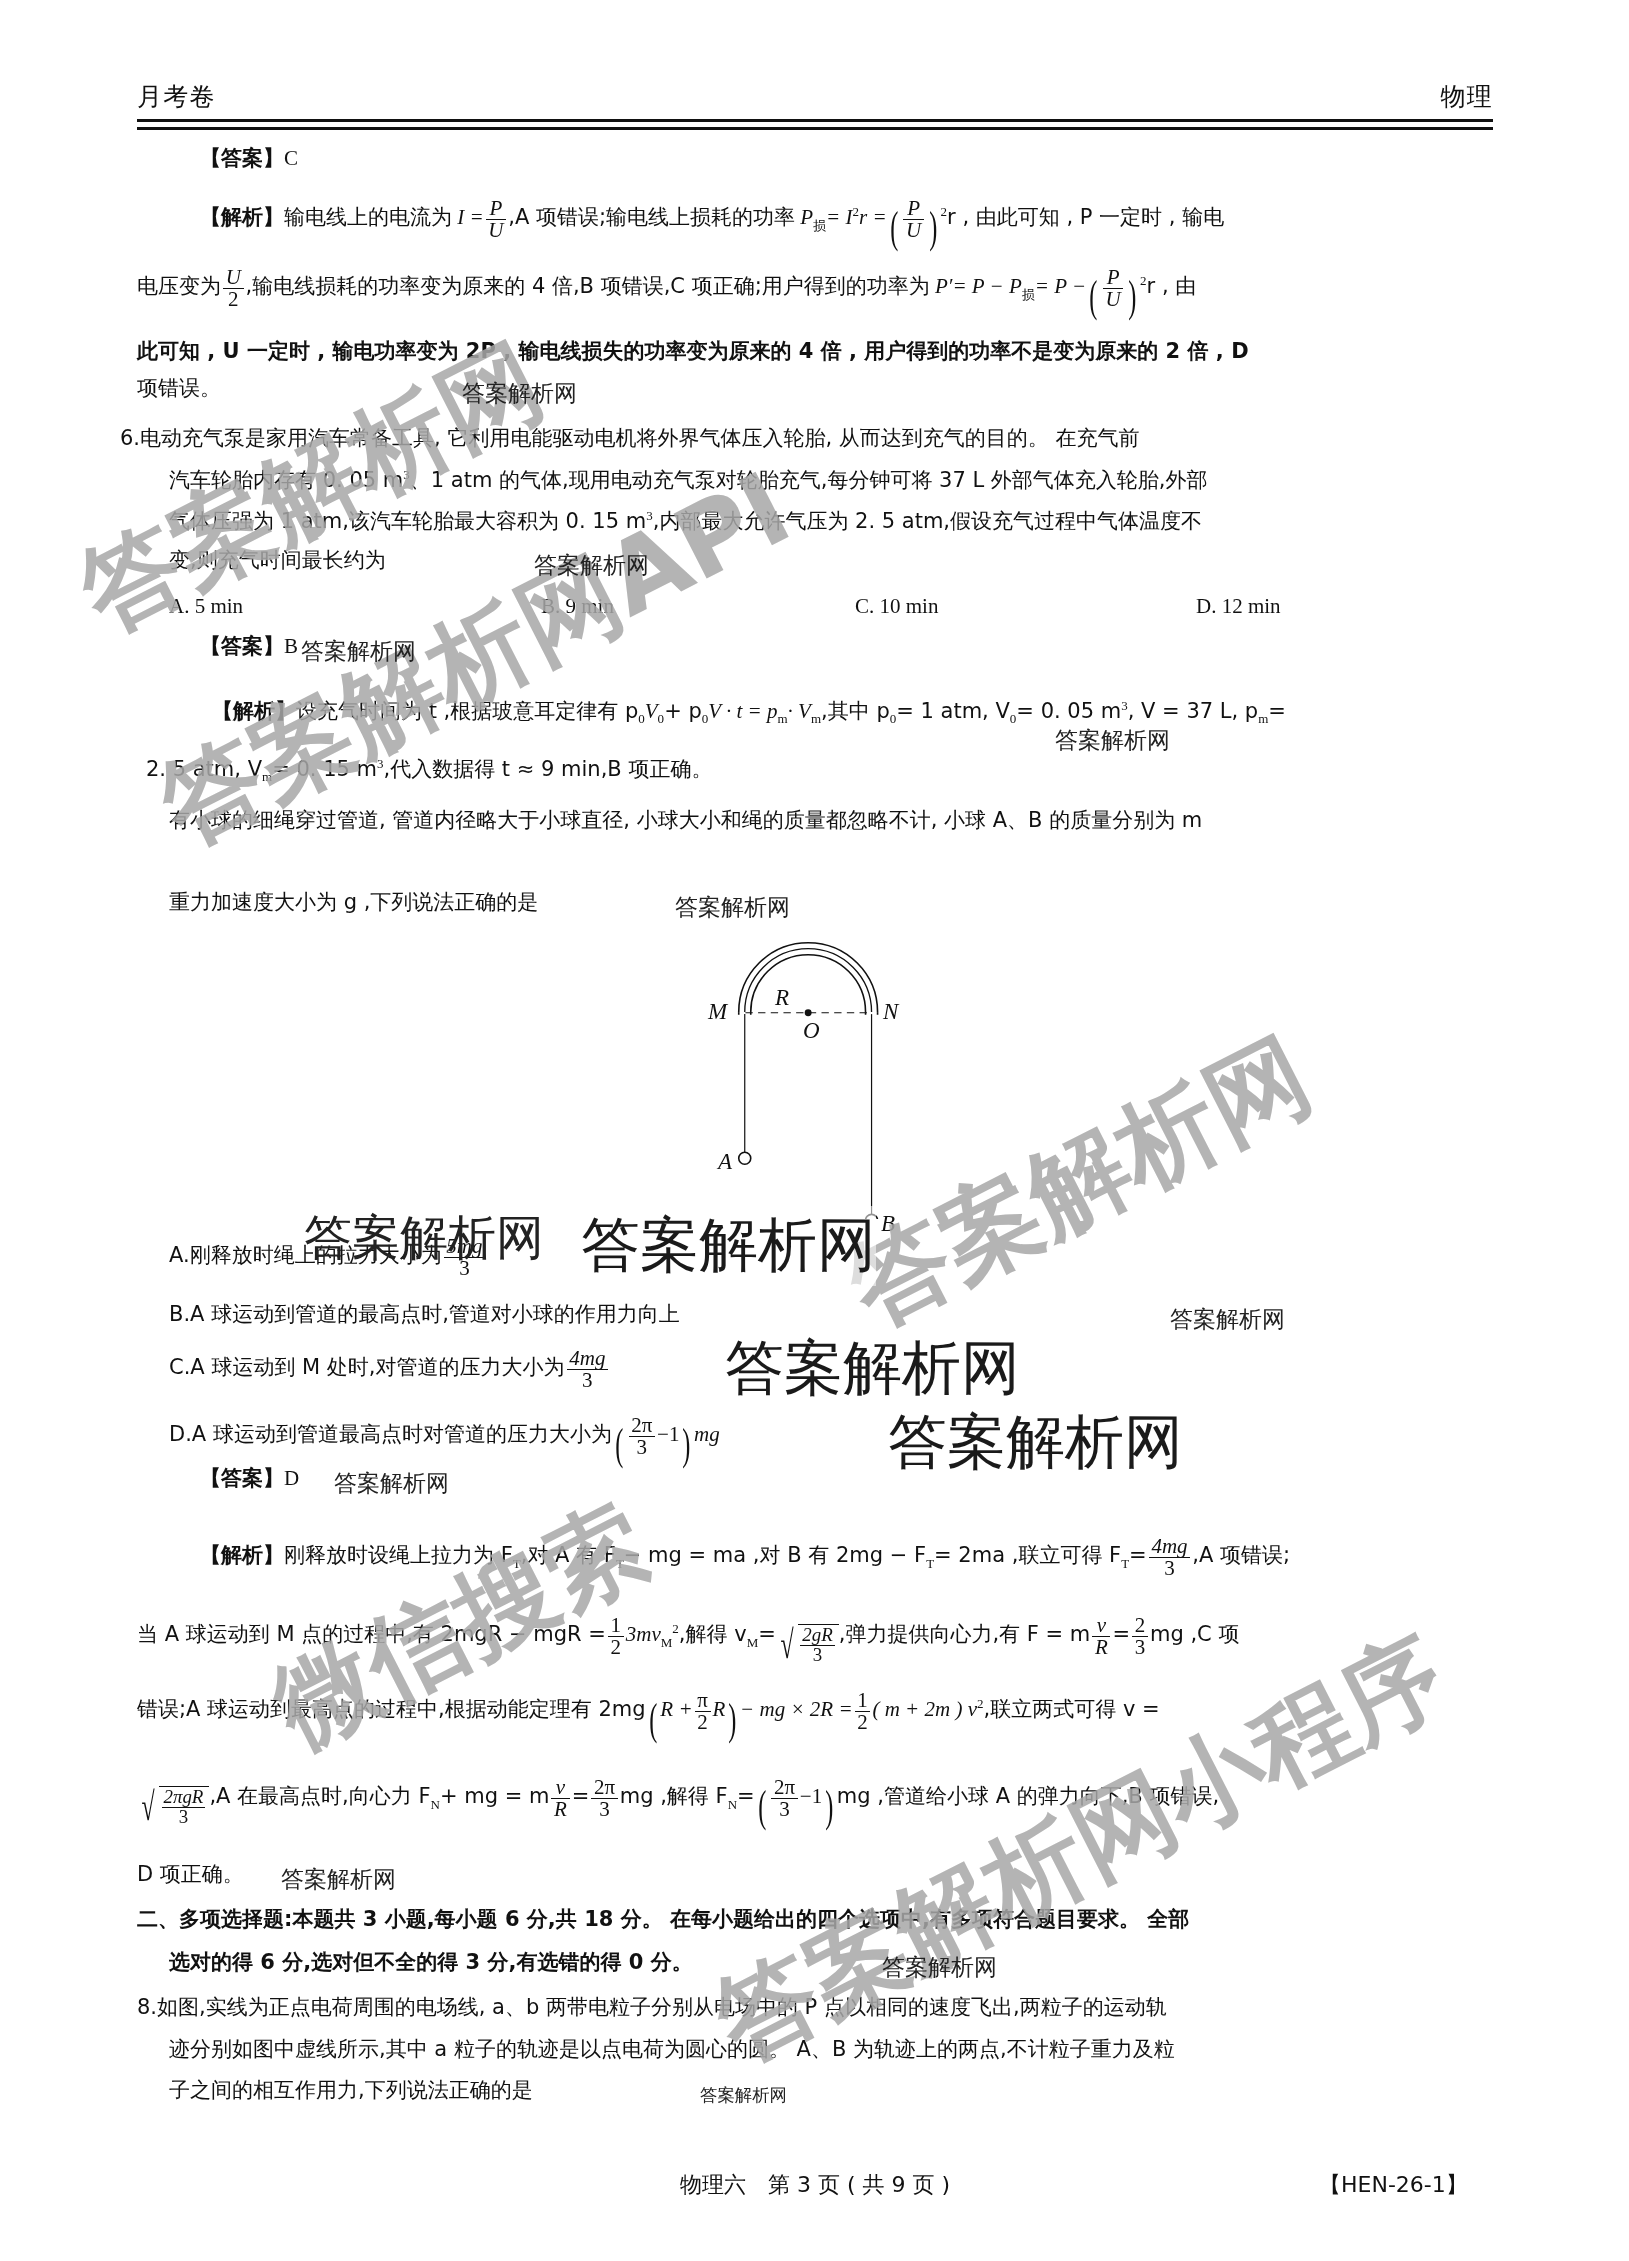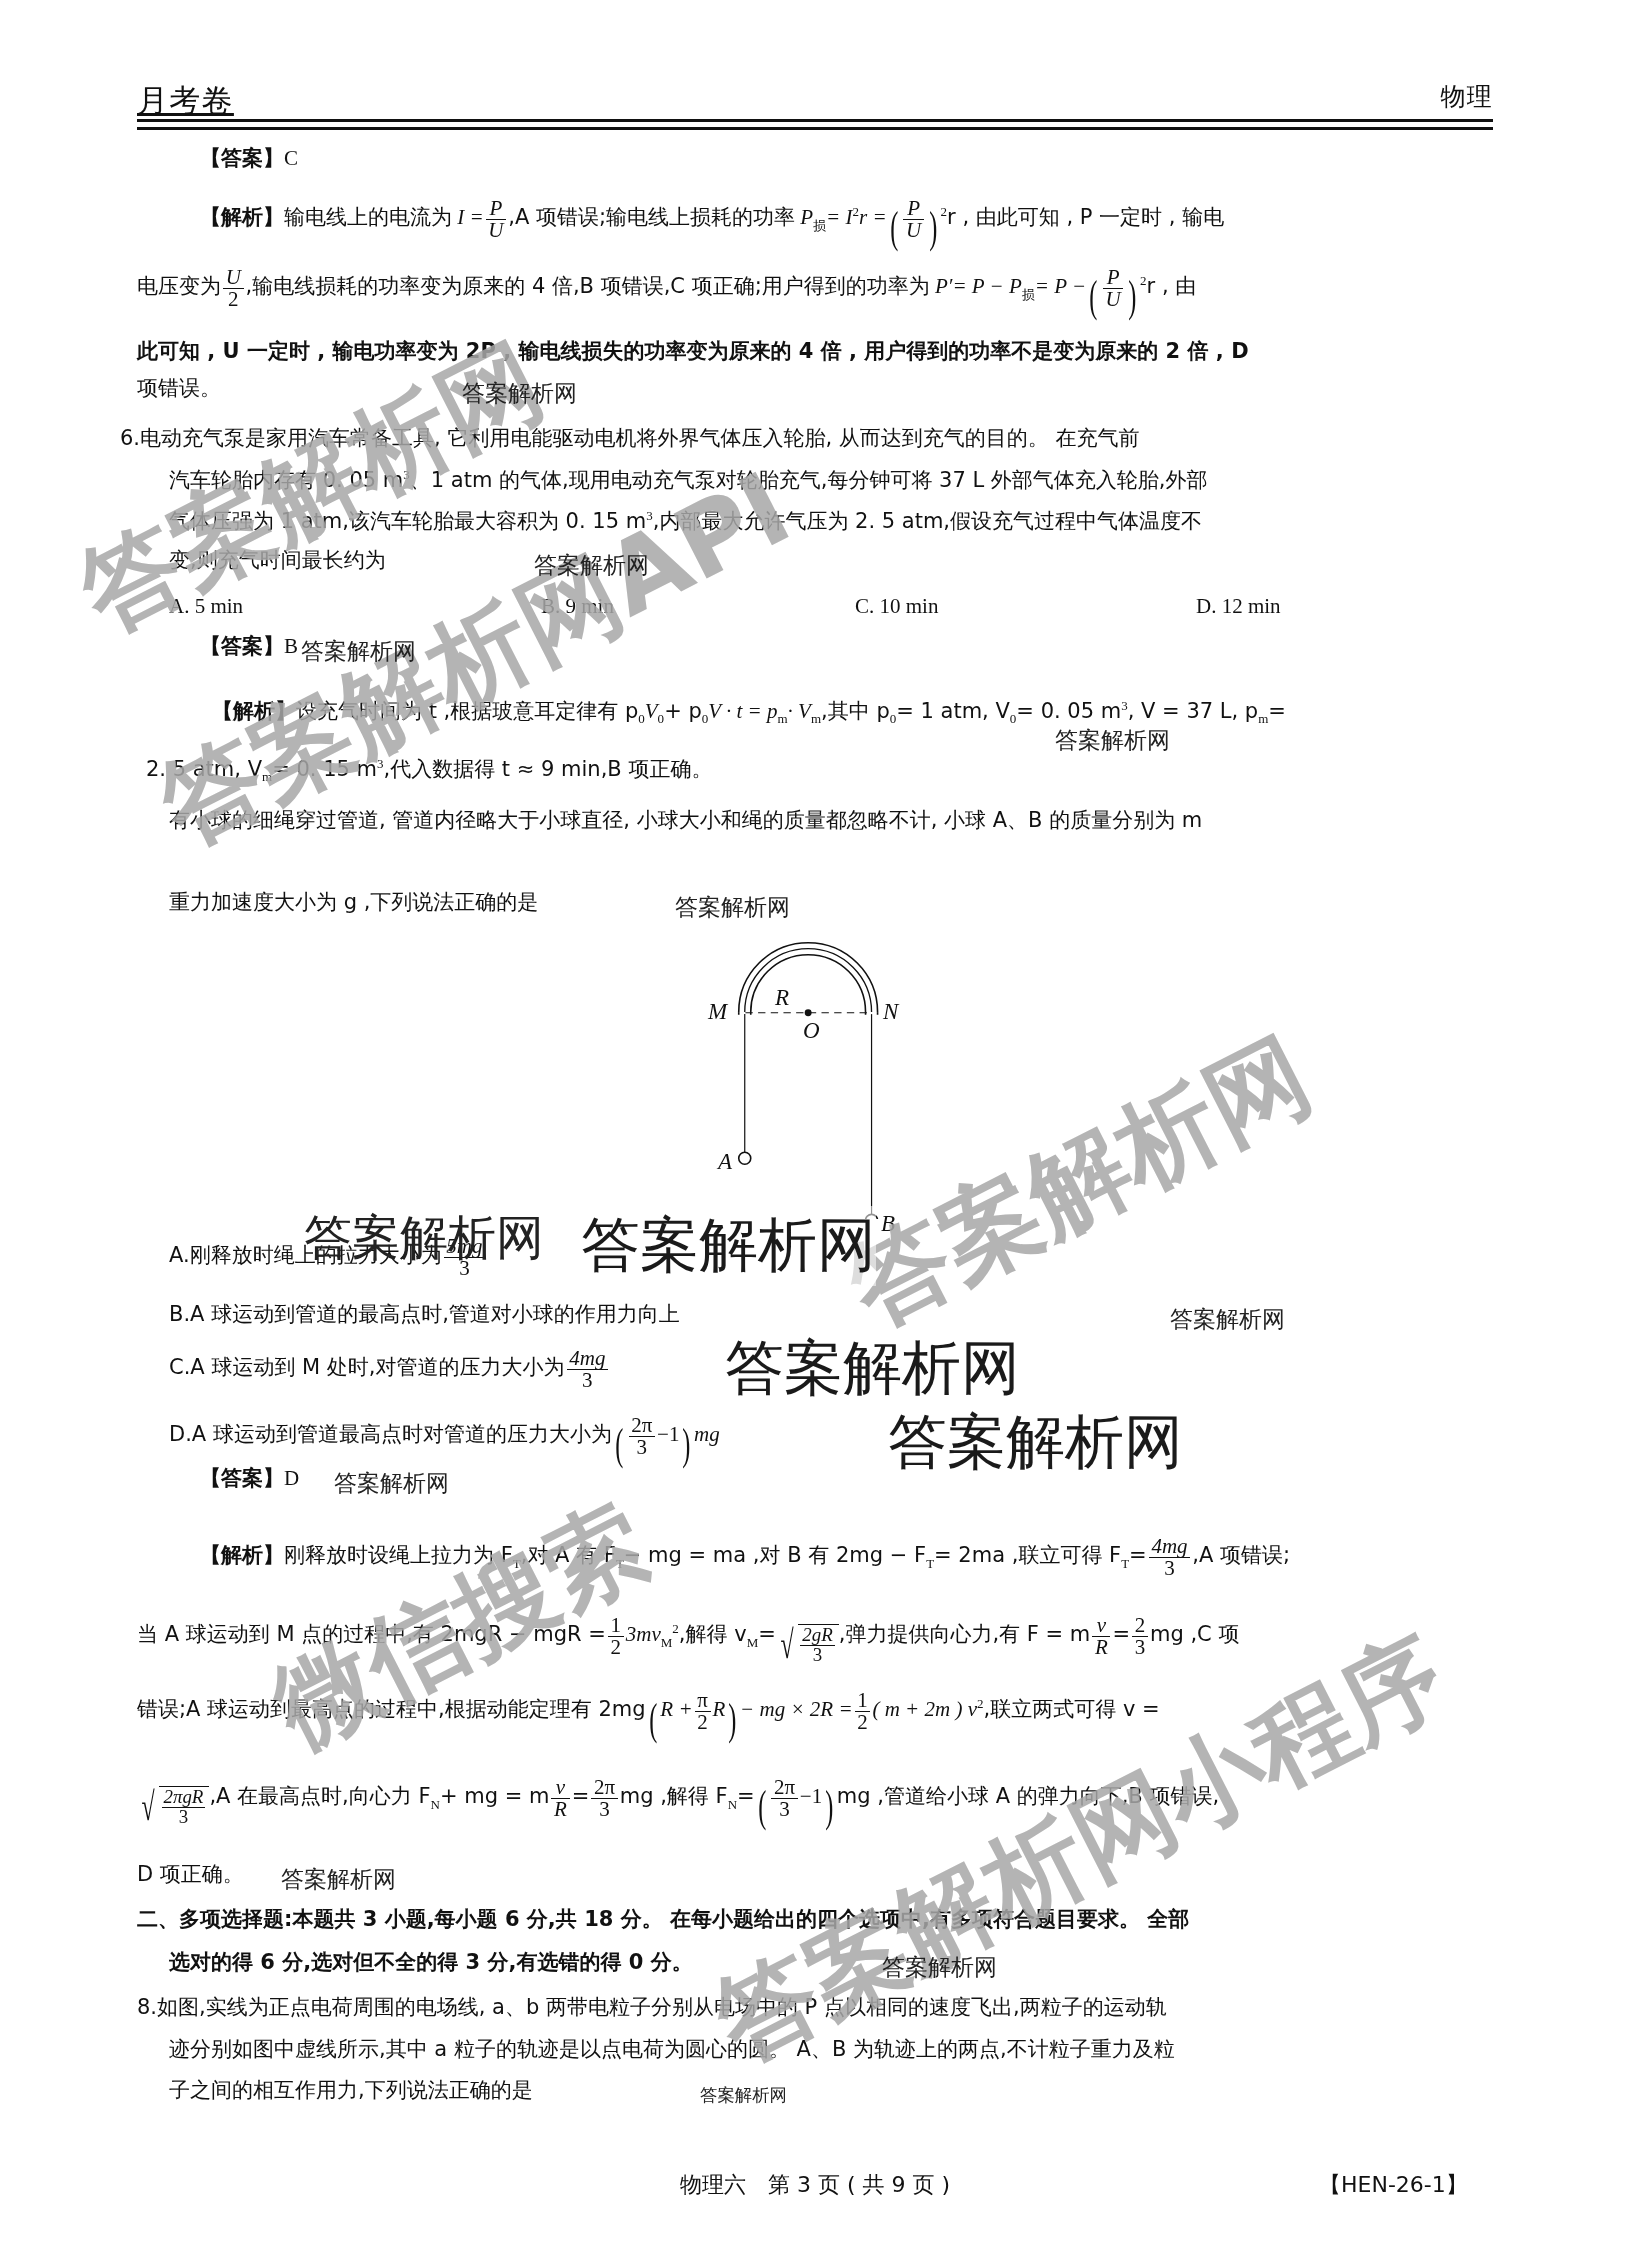--- a/index.html
+++ b/index.html
@@ -21,21 +21,21 @@
     font-family:"DejaVu Sans","Liberation Sans",sans-serif;
     background:rgba(255,255,255,.55);
   }
   .wm-small{
     position:absolute;color:#222;white-space:nowrap;
     font-family:"DejaVu Sans","Liberation Sans",sans-serif;
   }
   
   .content{position:absolute;inset:0;z-index:2;}
   .hdr{position:absolute;left:137px;top:80px;width:1356px;}
-  .hdr .hl{float:left;font-size:31px;font-family:"DejaVu Sans","Liberation Sans",sans-serif;letter-spacing:1.3px;text-decoration:underline;}
+  .hdr .hl{float:left;font-size:25px;font-family:"DejaVu Sans","Liberation Sans",sans-serif;letter-spacing:1.3px;}
   .hdr .hr{float:right;font-size:25px;font-family:"DejaVu Sans","Liberation Sans",sans-serif;letter-spacing:1.3px;}
   .rule{position:absolute;left:137px;width:1356px;background:#111;}
   .r1{top:119px;height:2.7px;}
   .r2{top:127px;height:2.7px;}
 
   .blk{position:absolute;font-size:21px;line-height:1.0;}
   .b  {font-weight:700;}
   .it {font-style:italic;font-family:"Liberation Serif","DejaVu Serif",serif;}
   .cj {font-family:"DejaVu Sans","Liberation Sans",sans-serif;}
 

